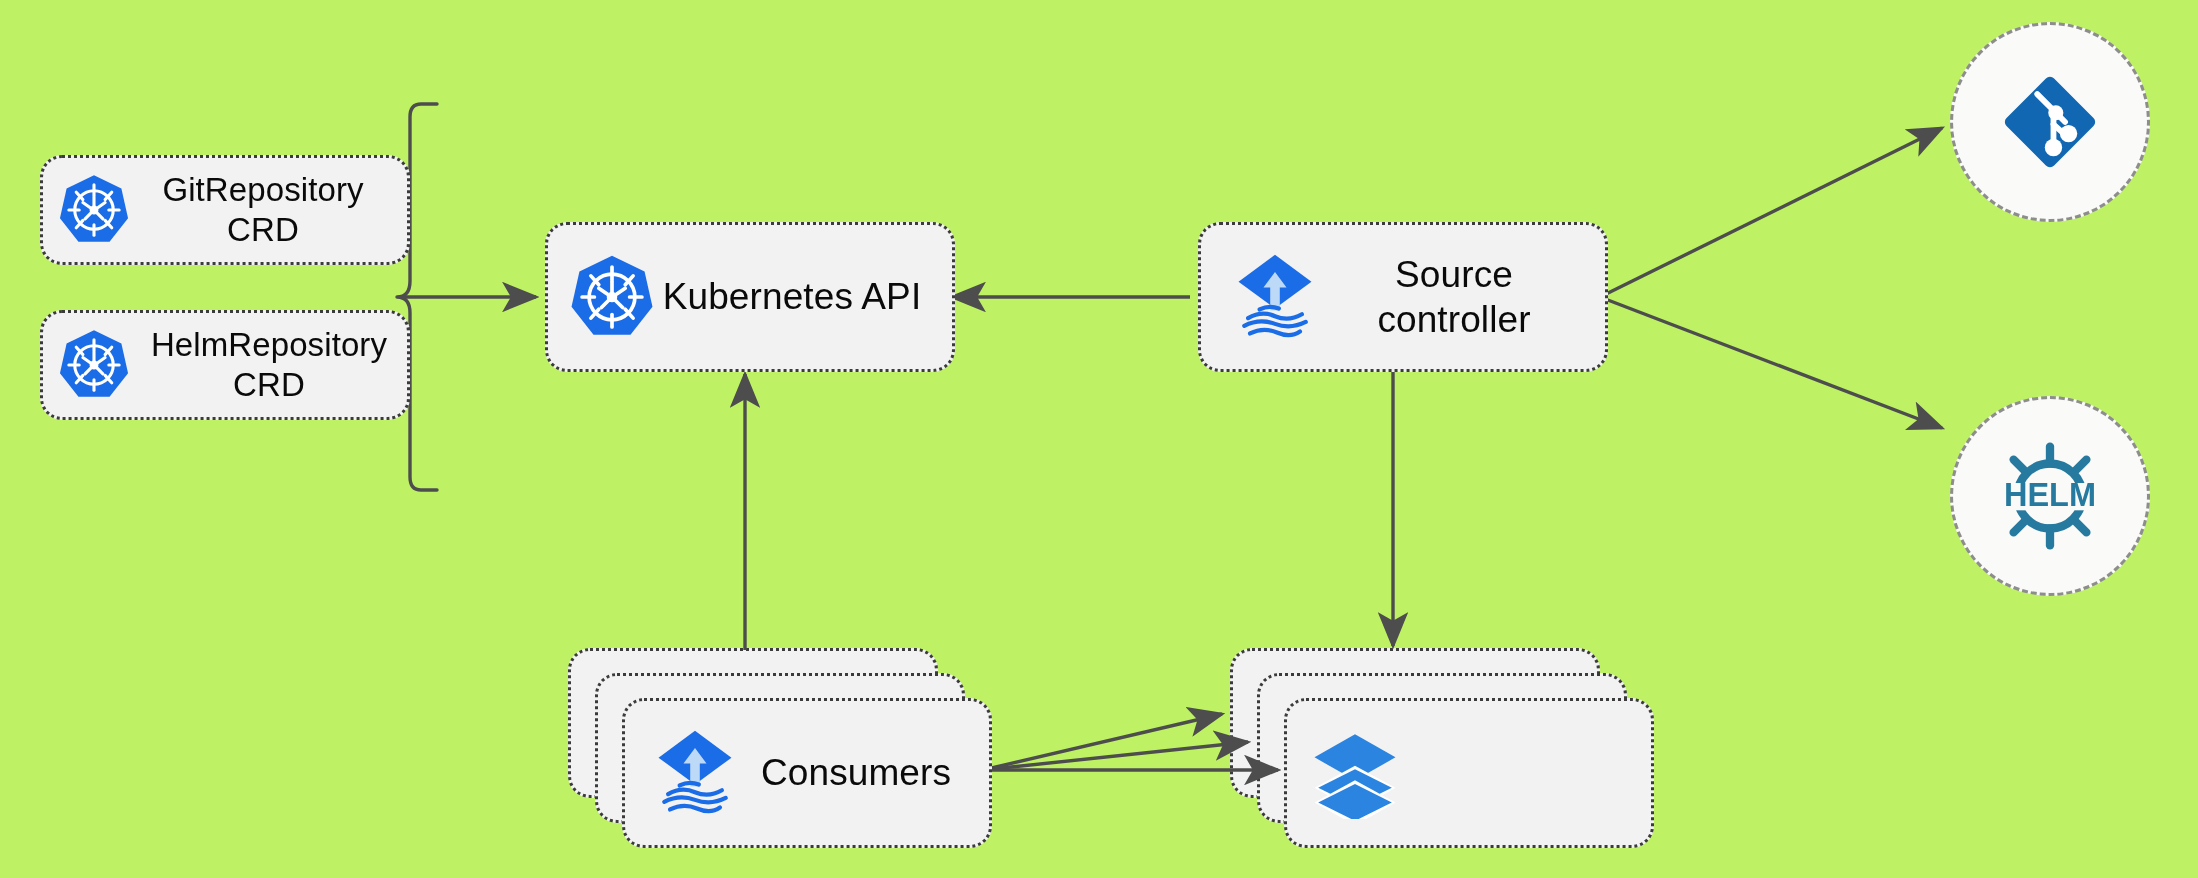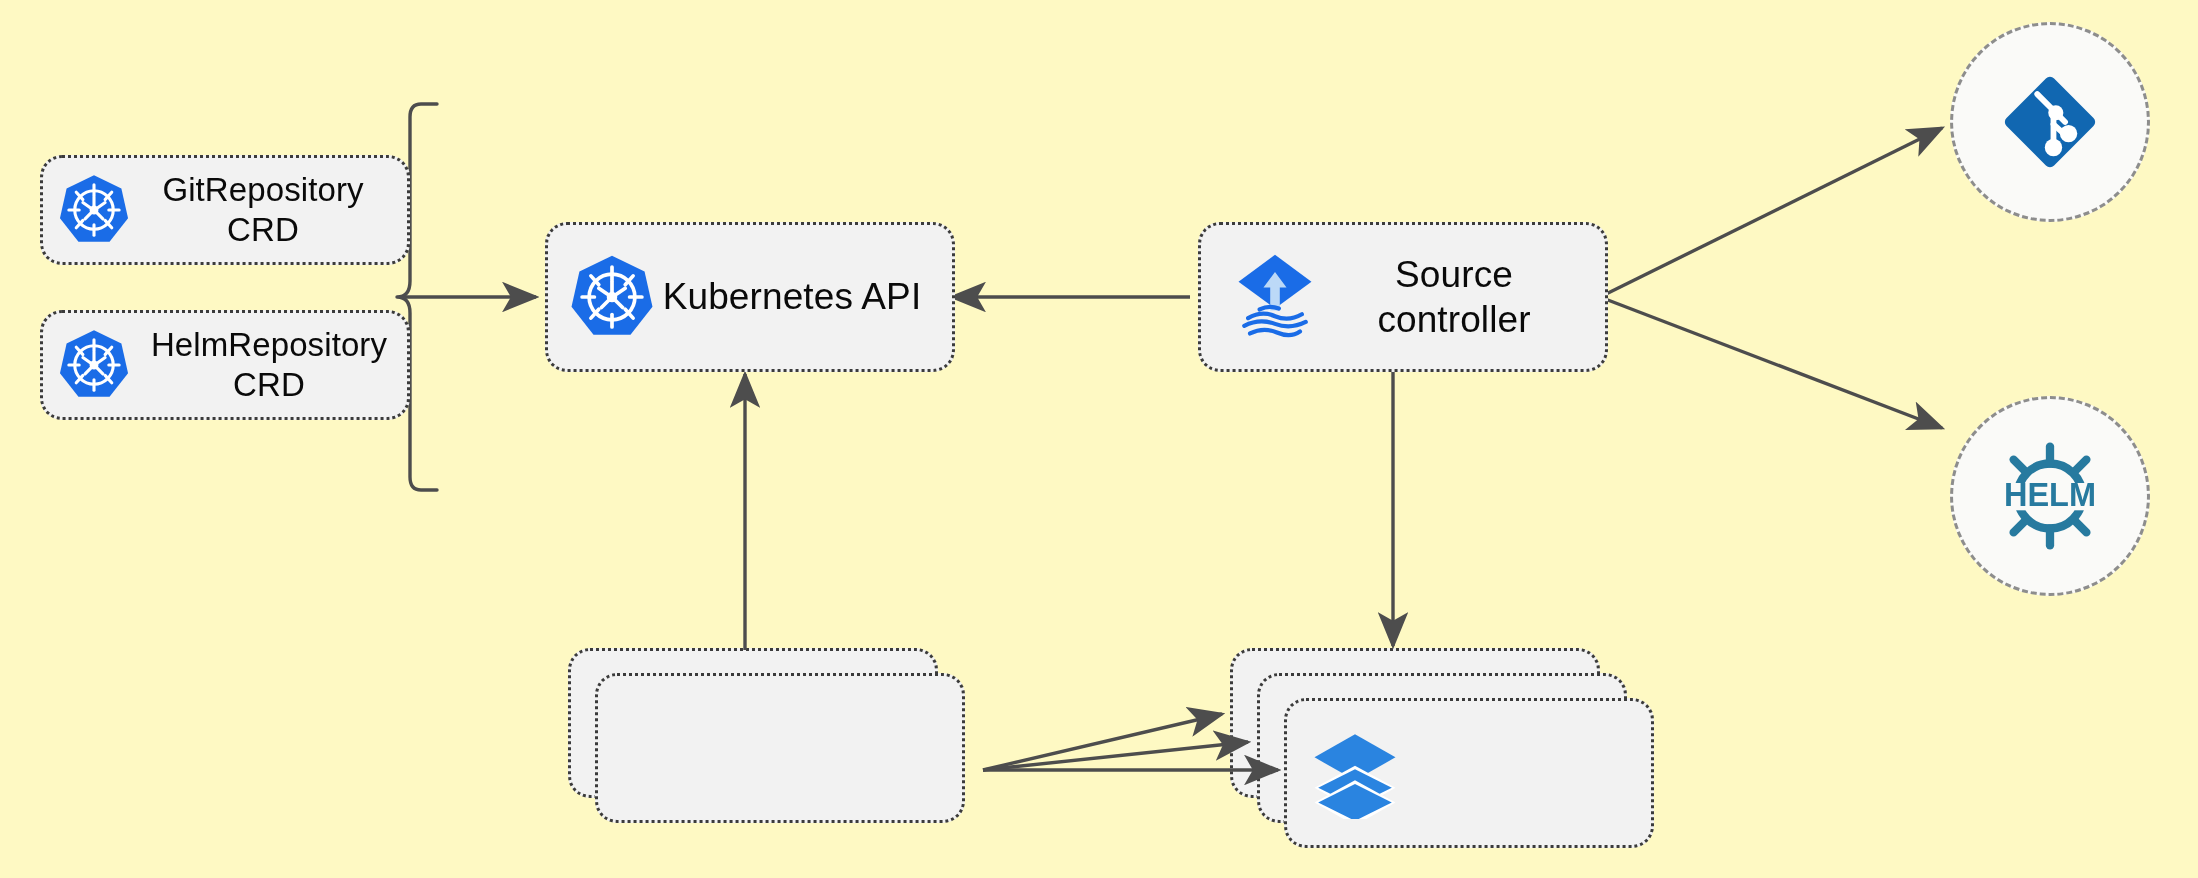--- a/index.html
+++ b/index.html
@@ -7,21 +7,21 @@
     padding: 0;
     background: #ffffff;
   }
   body {
     font-family: "Liberation Sans", sans-serif;
   }
   #canvas {
     position: relative;
     width: 2198px;
     height: 878px;
-    background: #fef9c3;
+    background: #bef264;
     overflow: hidden;
   }
 
   
   .node {
     position: absolute;
     box-sizing: border-box;
     background: #f2f2f2;
     border: 3px dotted #3b3b3b;
     border-radius: 22px;
@@ -243,20 +243,35 @@
           <line x1="32" y1="32" x2="22" y2="22"></line>
         </g>
         <rect x="12" y="40" width="76" height="21" fill="#fafaf8"></rect>
         <text x="50" y="58" text-anchor="middle" font-family="Liberation Sans, sans-serif" font-size="25" font-weight="bold" fill="#277a9f">HELM</text>
       </svg>
     </span>
   </div>
 
   <div class="stack-card" style="left:568px; top:648px; width:370px; height:150px;"></div>
   <div class="stack-card" style="left:595px; top:673px; width:370px; height:150px;"></div>
+  <div class="node" style="left:622px; top:698px; width:370px; height:150px; padding:0 20px 0 22px;">
+    <span class="icon-wrap" style="width:96px;height:96px;">
+      <svg viewBox="0 0 100 100" width="96" height="96" xmlns="http://www.w3.org/2000/svg">
+        <polygon points="50,6 88,34 50,62 12,34" fill="#1a6ce7"></polygon>
+        <path d="M50,24 L62,40 L55,40 L55,64 L45,64 L45,40 L38,40 Z" fill="#bcd9f7"></path>
+        <g fill="none" stroke="#1a6ce7" stroke-width="4.4" stroke-linecap="round">
+          <path d="M22,72 Q36,64 50,70 Q64,76 78,68"></path>
+          <path d="M18,80 Q34,72 50,78 Q66,84 82,76"></path>
+          <path d="M24,88 Q38,81 52,87 Q66,93 76,86"></path>
+          <path d="M34,63 Q44,58 54,62"></path>
+        </g>
+      </svg>
+    </span>
+    <span class="label cons-label">Consumers</span>
+  </div>
 
   <div class="stack-card" style="left:1230px; top:648px; width:370px; height:150px;"></div>
   <div class="stack-card" style="left:1257px; top:673px; width:370px; height:150px;"></div>
   <div class="node" style="left:1284px; top:698px; width:370px; height:150px; padding:0 20px 0 22px;">
     <span class="icon-wrap" style="width:92px;height:92px;">
       <svg viewBox="0 0 100 100" width="92" height="92" xmlns="http://www.w3.org/2000/svg">
         <polygon points="50,8 94,33 50,58 6,33" fill="#2a84e0"></polygon>
         <polygon points="50,42 94,66 50,91 6,66" fill="#ffffff"></polygon>
         <polygon points="50,46 90,66 50,86 10,66" fill="#2a84e0"></polygon>
         <polygon points="50,58 94,82 50,107 6,82" fill="#ffffff"></polygon>

